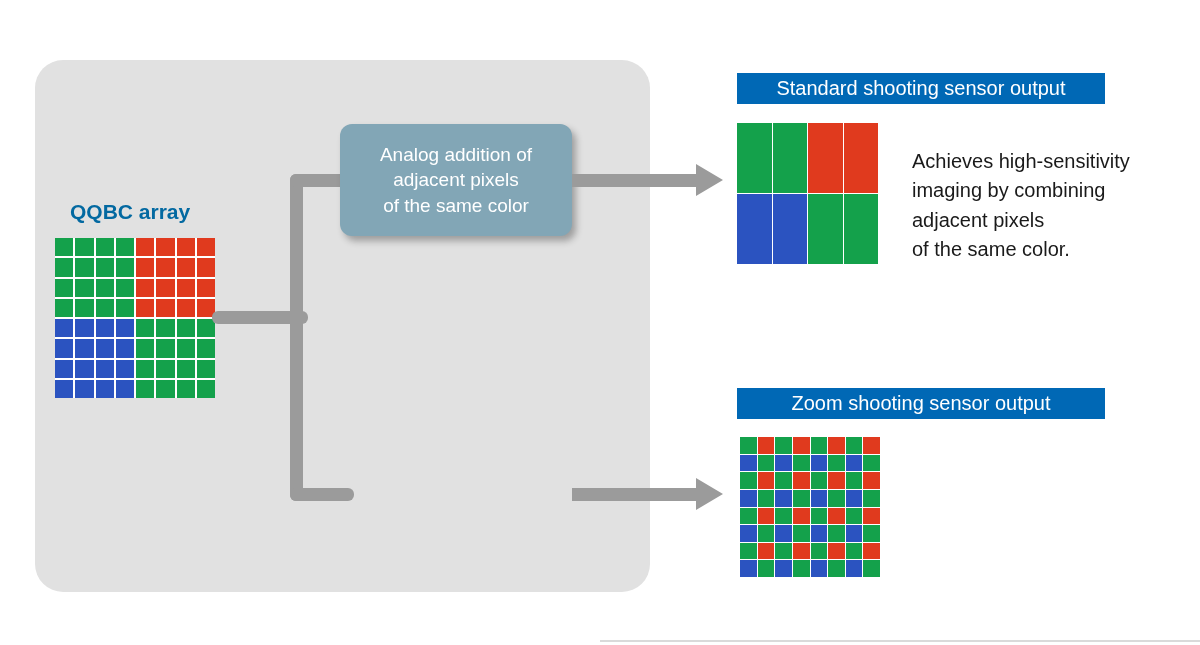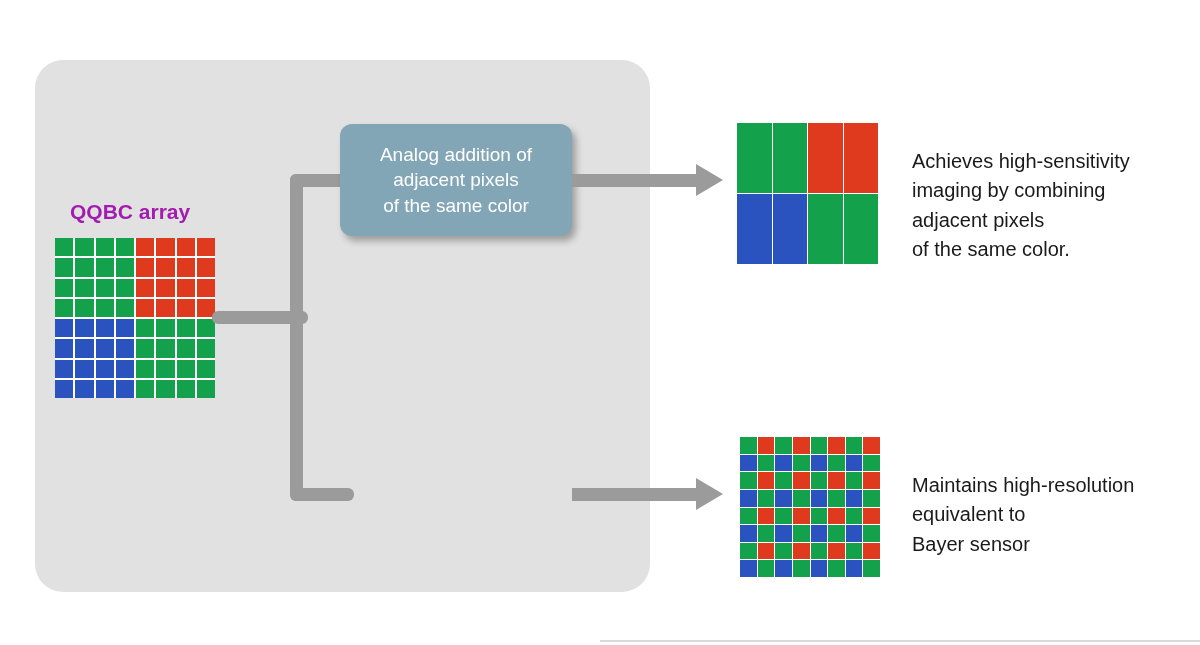--- a/index.html
+++ b/index.html
@@ -21,21 +21,21 @@
     width: 615px; height: 532px;
     background: #E1E1E1;
     border-radius: 28px;
   }
 
   .array-label {
     position: absolute;
     left: 70px; top: 200px;
     font-size: 21px;
     font-weight: bold;
-    color: #a21caf;
+    color: #0369a1;
   }
 
   
   .pixel-grid {
     position: absolute;
     background: #ffffff;
   }
   .pixel-grid > div { width: 100%; height: 100%; }
 
   #grid-qqbc    { left: 55px;  top: 238px; width: 160px; height: 160px; }
@@ -204,37 +204,39 @@
   <div class="process-box box-analog">Analog addition of
 adjacent pixels
 of the same color</div>
 
 
   <div class="arrow-shaft arrow-shaft-top"></div>
   <div class="arrow-head arrow-head-top"></div>
   <div class="arrow-shaft arrow-shaft-bottom"></div>
   <div class="arrow-head arrow-head-bottom"></div>
 
+  <div class="section-header header-standard">Standard shooting sensor output</div>
 
   <div id="grid-standard" class="pixel-grid" style="display: grid; grid-template-columns: repeat(4, 1fr); grid-template-rows: repeat(2, 1fr); gap: 1px;">
       <div style="background: rgb(20, 161, 75);"></div>
       <div style="background: rgb(20, 161, 75);"></div>
       <div style="background: rgb(224, 58, 30);"></div>
       <div style="background: rgb(224, 58, 30);"></div>
       <div style="background: rgb(43, 83, 192);"></div>
       <div style="background: rgb(43, 83, 192);"></div>
       <div style="background: rgb(20, 161, 75);"></div>
       <div style="background: rgb(20, 161, 75);"></div>
     </div>
 
   <div class="description desc-standard">Achieves high-sensitivity
 imaging by combining
 adjacent pixels
 of the same color.</div>
 
+  <div class="section-header header-zoom">Zoom shooting sensor output</div>
 
   <div id="grid-bayer" class="pixel-grid" style="display: grid; grid-template-columns: repeat(8, 1fr); grid-template-rows: repeat(8, 1fr); gap: 1px;">
       <div style="background: rgb(20, 161, 75);"></div>
       <div style="background: rgb(224, 58, 30);"></div>
       <div style="background: rgb(20, 161, 75);"></div>
       <div style="background: rgb(224, 58, 30);"></div>
       <div style="background: rgb(20, 161, 75);"></div>
       <div style="background: rgb(224, 58, 30);"></div>
       <div style="background: rgb(20, 161, 75);"></div>
       <div style="background: rgb(224, 58, 30);"></div>
@@ -289,19 +291,16 @@
       <div style="background: rgb(43, 83, 192);"></div>
       <div style="background: rgb(20, 161, 75);"></div>
       <div style="background: rgb(43, 83, 192);"></div>
       <div style="background: rgb(20, 161, 75);"></div>
       <div style="background: rgb(43, 83, 192);"></div>
       <div style="background: rgb(20, 161, 75);"></div>
       <div style="background: rgb(43, 83, 192);"></div>
       <div style="background: rgb(20, 161, 75);"></div>
     </div>
 
-  <div class="description desc-zoom">Maintains high-resolution
-equivalent to
-Bayer sensor</div>
 
   <div class="bottom-divider"></div>
 
 </div>
 
 </body></html>

